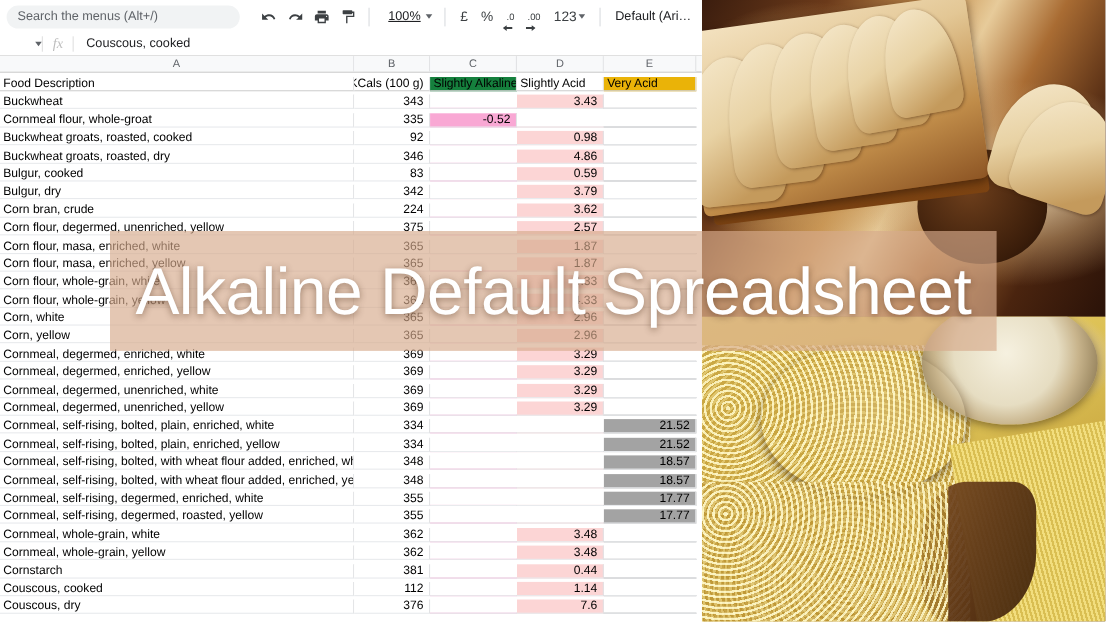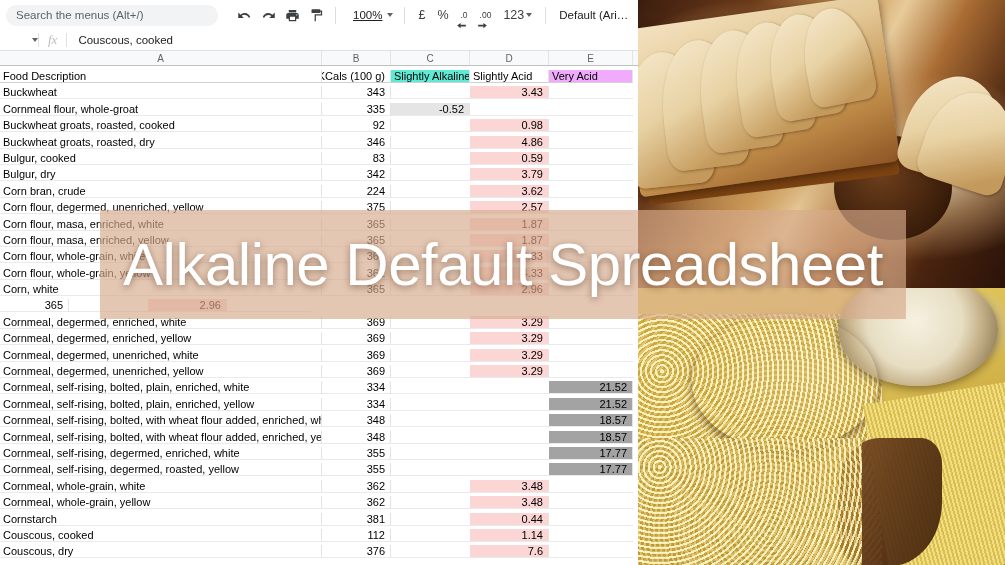--- a/index.html
+++ b/index.html
@@ -108,26 +108,26 @@
     display: flex; align-items: center;
     border-right: 1px solid #e2e3e5;
     border-bottom: 1px solid #e8eaed;
     padding: 0 3px;
     overflow: hidden; white-space: nowrap;
     background: #fff;
   }
   .cell.num { justify-content: flex-end; padding-right: 5px; }
   .hdr-row .cell { font-weight: normal; border-bottom: 1px solid #d0d0d0; }
   .hdr-row { height: 17px; }
-  .fill-c { background: #e5e5e5; }
+  .fill-c { background: #f9a8d4; }
   .fill-d { background: #fcd5d5; }
   .fill-e { background: #a3a3a3; }
-  .hdr-c { background: #5eead4; }
+  .hdr-c { background: #15803d; }
   .hdr-d { background: #ffffff; }
-  .hdr-e { background: #f0abfc; }
+  .hdr-e { background: #eab308; }
 
   
   #photo-col {
     position: absolute; left: 638px; top: 0;
     width: 367px; height: 565px;
     overflow: hidden;
   }
   #photo-top {
     position: absolute; left: 0; top: 0;
     width: 367px; height: 288px;
@@ -437,20 +437,21 @@
             <div class="cell c-e num fill-e"></div>
           </div>
           <div class="grid-row">
             <div class="cell c-a">Corn, white</div>
             <div class="cell c-b num">365</div>
             <div class="cell c-c num fill-c"></div>
             <div class="cell c-d num fill-d">2.96</div>
             <div class="cell c-e num fill-e"></div>
           </div>
           <div class="grid-row">
+            <div class="cell c-a">Corn, yellow</div>
             <div class="cell c-b num">365</div>
             <div class="cell c-c num fill-c"></div>
             <div class="cell c-d num fill-d">2.96</div>
             <div class="cell c-e num fill-e"></div>
           </div>
           <div class="grid-row">
             <div class="cell c-a">Cornmeal, degermed, enriched, white</div>
             <div class="cell c-b num">369</div>
             <div class="cell c-c num fill-c"></div>
             <div class="cell c-d num fill-d">3.29</div>

